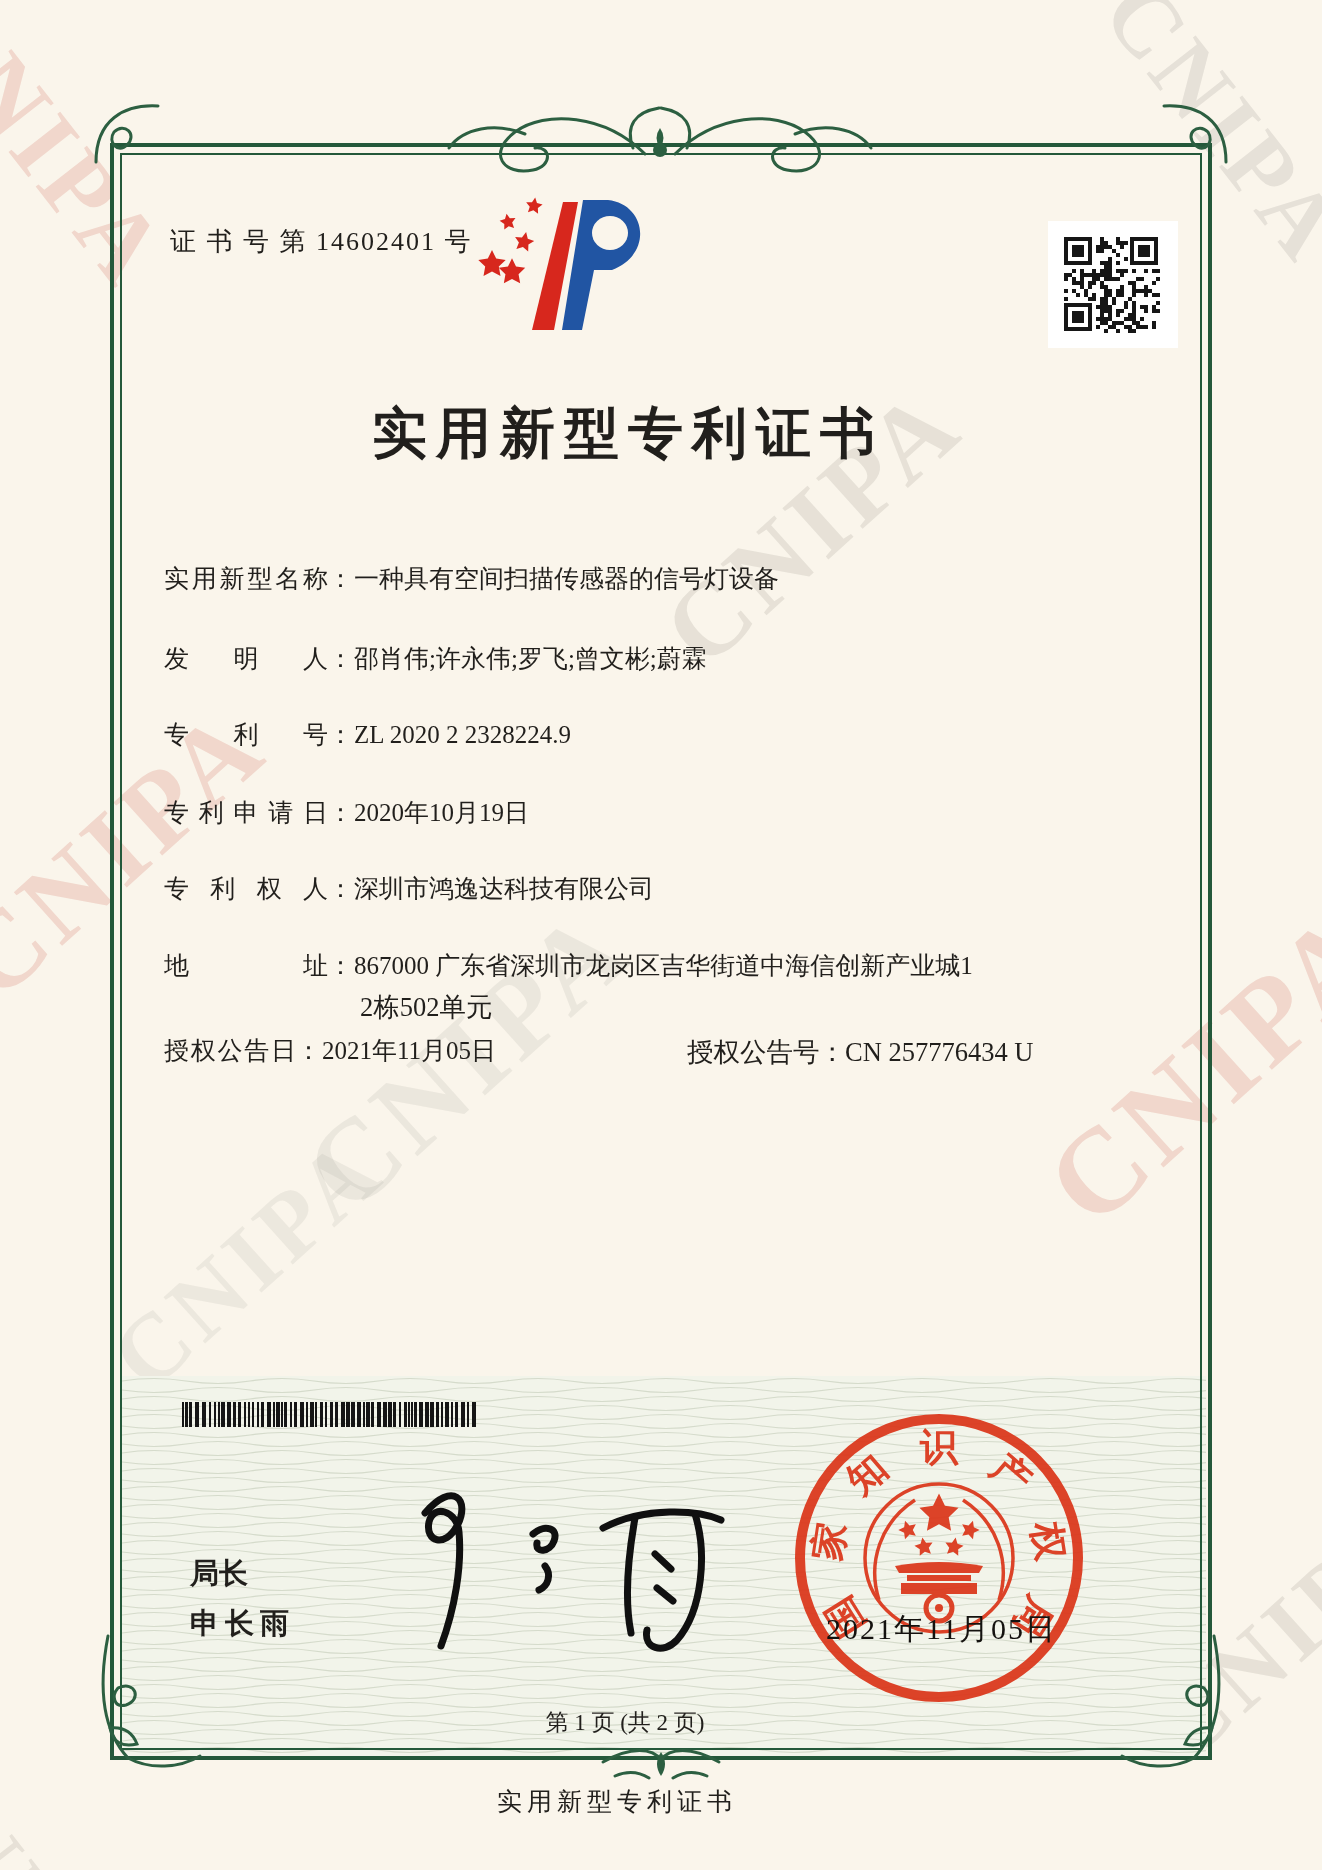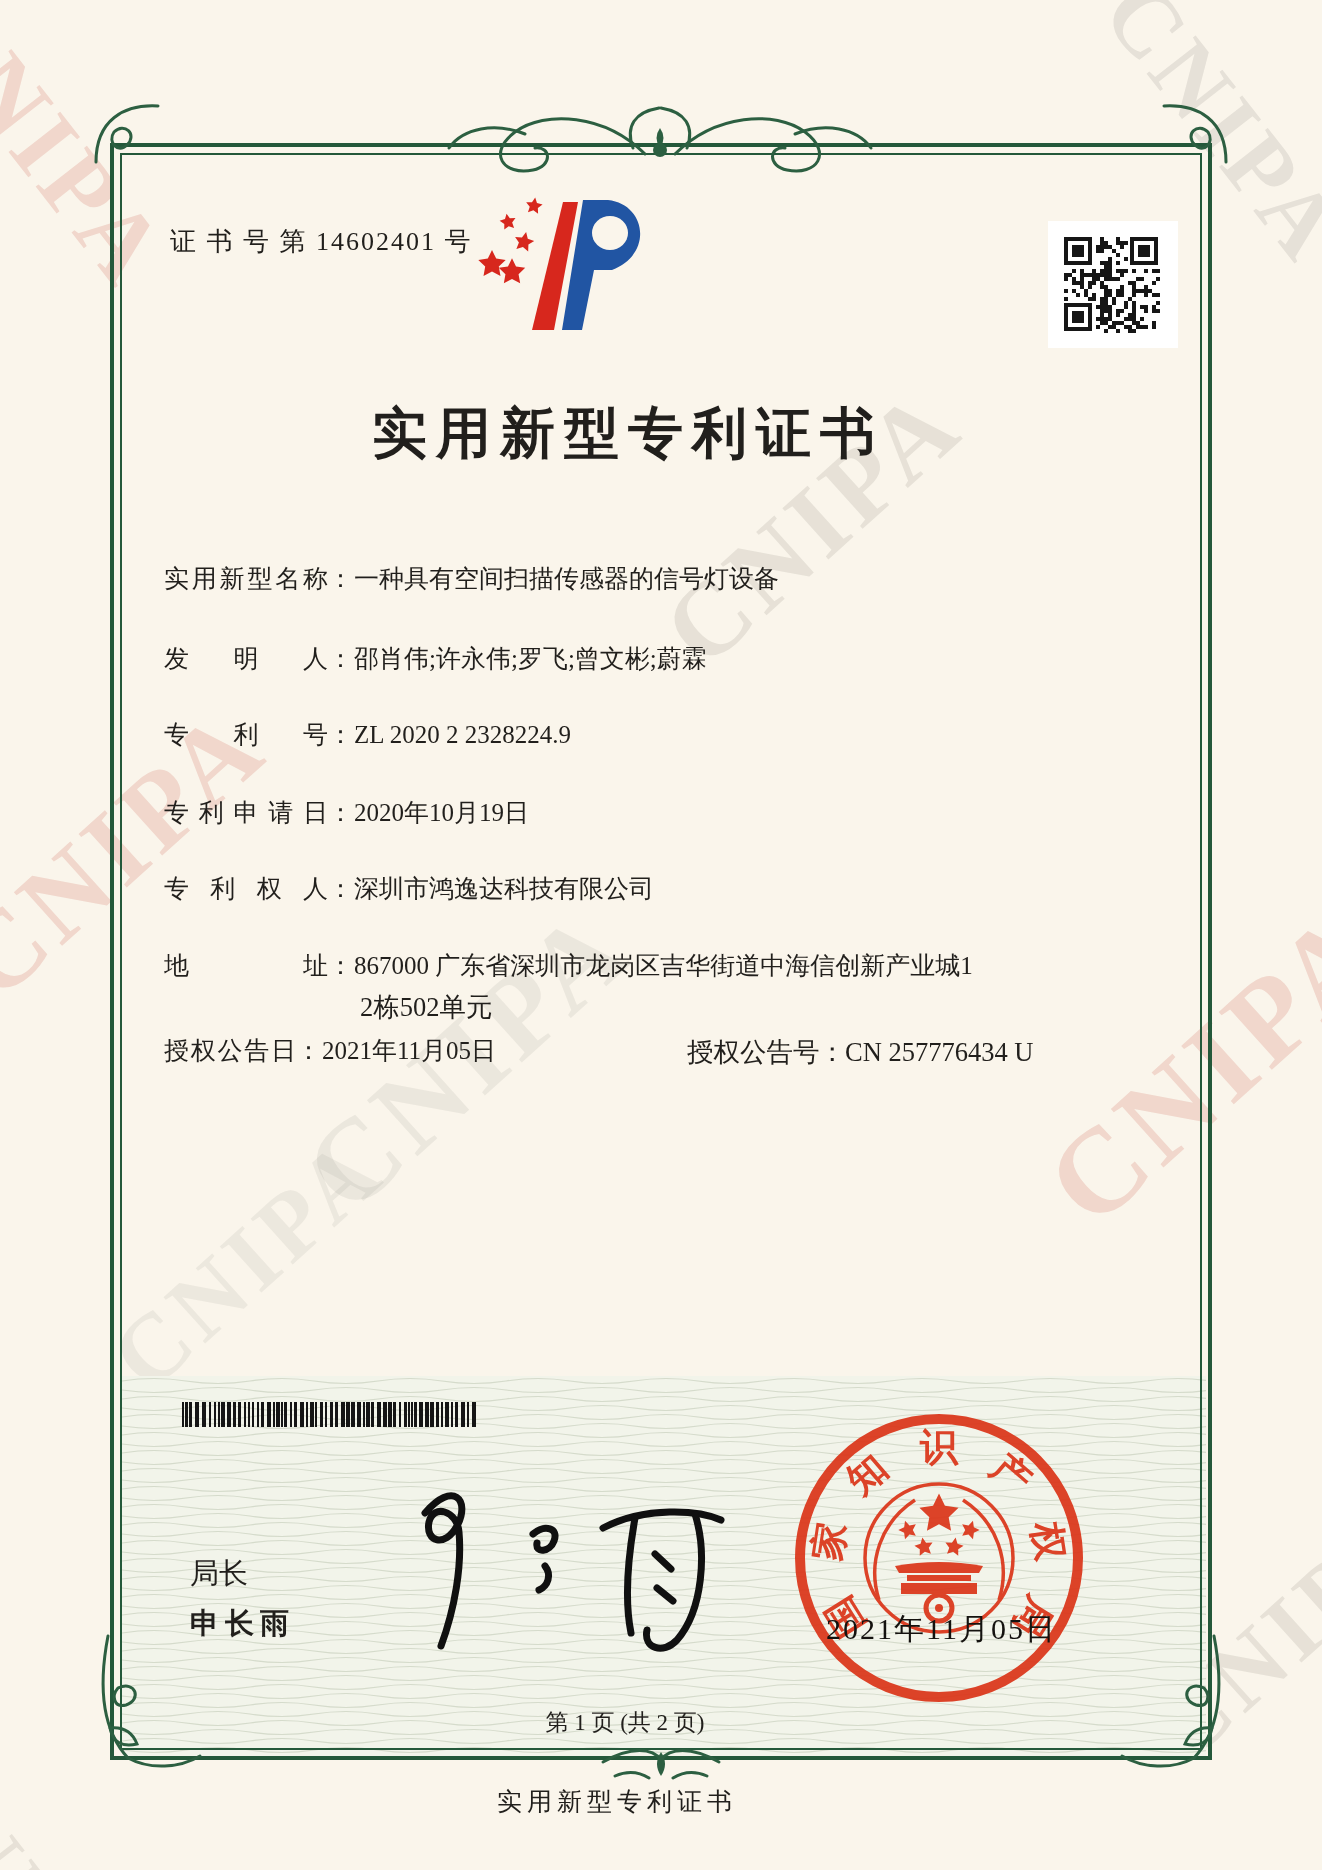--- a/index.html
+++ b/index.html
@@ -37,21 +37,21 @@
   .addr2{left:360px;top:989px;font-size:26.5px;z-index:2;}
   .r-grant{top:1034px;}
   .grant2{left:687px;top:1034px;font-size:26.5px;z-index:2;white-space:nowrap;}
   
   .paras{left:177px;top:1096px;width:992px;font-size:26.5px;line-height:37px;
          text-align:justify;z-index:2;}
   .paras p{margin:0;text-indent:2em;}
   
   .barcode{left:182px;top:1402px;width:296px;height:25px;z-index:3;}
   .barcode div{position:absolute;top:0;bottom:0;background:#151515;}
-  .director-title{left:190px;top:1554px;font-size:29px;font-family:"Liberation Sans",sans-serif;font-weight:400;z-index:3;}
+  .director-title{left:190px;top:1554px;font-size:29px;font-family:"Liberation Sans",sans-serif;font-weight:700;z-index:3;}
   .director-name{left:190px;top:1604px;font-size:29px;font-family:"Liberation Sans",sans-serif;font-weight:700;letter-spacing:6px;z-index:3;}
   .seal-date{left:826px;top:1609px;font-size:30px;letter-spacing:2px;color:#14120f;z-index:5;}
   .page-footer{left:475px;top:1707px;width:300px;text-align:center;font-size:23px;z-index:3;}
   .continuation{left:437px;top:1785px;width:360px;text-align:center;font-size:25px;letter-spacing:5px;z-index:2;}
   .seal-char{font-size:38px;font-weight:700;fill:#db3418;font-family:"Liberation Serif",serif;}
   svg{display:block;}
 </style>
 </head>
 <body>
 

